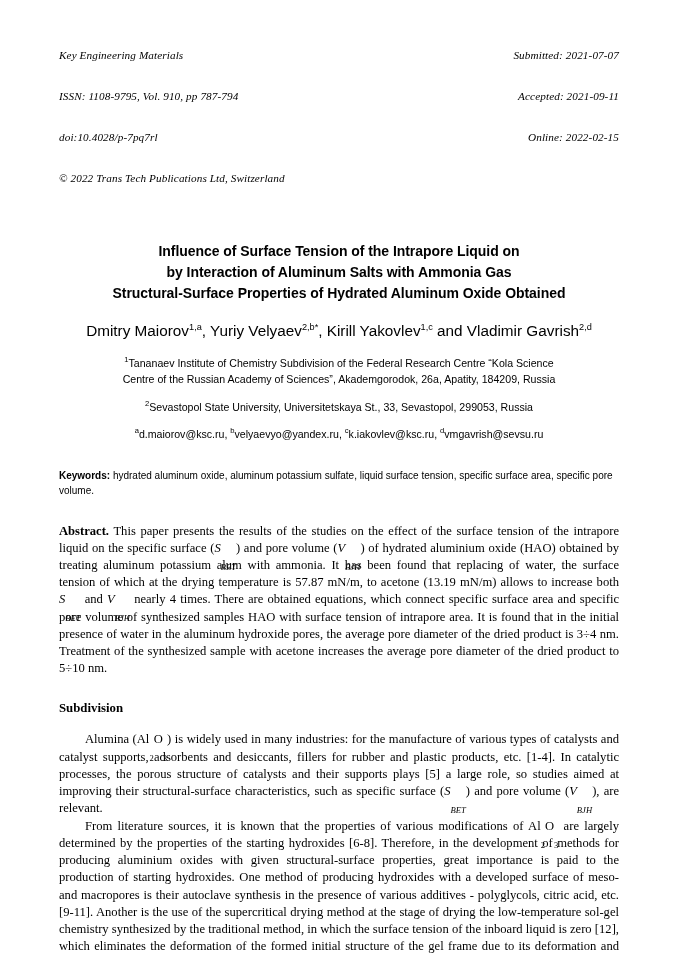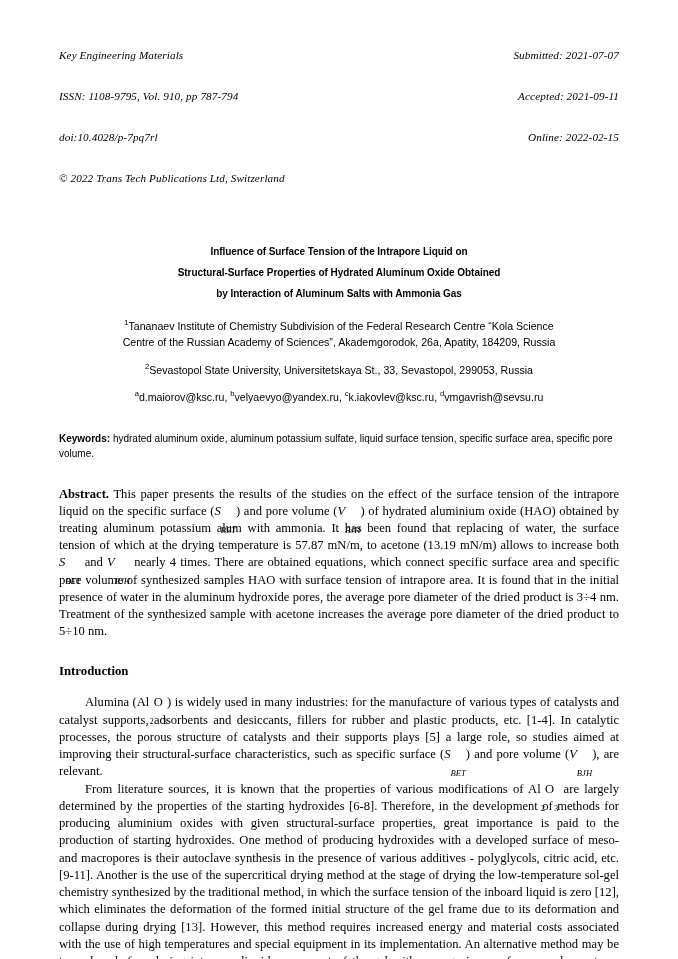--- a/index.html
+++ b/index.html
@@ -36,21 +36,21 @@
   .masthead-left, .masthead-right { white-space: pre; }
   .masthead-right { text-align: right; }
   .masthead div { letter-spacing: 0.1px; }
 
   
   .title {
     margin-top: 29px;
     text-align: center;
     font-family: "Liberation Sans", "DejaVu Sans", sans-serif;
     font-weight: bold;
-    font-size: 10px;
+    font-size: 14px;
     line-height: 21px;
     letter-spacing: -0.05px;
   }
 
   
   .authors {
     margin-top: 17px;
     text-align: center;
     font-family: "Liberation Sans", "DejaVu Sans", sans-serif;
     font-size: 15.3px;
@@ -139,39 +139,40 @@
     </div>
     <div class="masthead-right">
       <div>Submitted: 2021-07-07</div>
       <div>Accepted: 2021-09-11</div>
       <div>Online: 2022-02-15</div>
     </div>
   </div>
 
   <div class="title">
     <div>Influence of Surface Tension of the Intrapore Liquid on</div>
+    <div>by Interaction of Aluminum Salts with Ammonia Gas</div>
     <div>Structural-Surface Properties of Hydrated Aluminum Oxide Obtained</div>
-    <div>by Interaction of Aluminum Salts with Ammonia Gas</div>
   </div>
 
+  <div class="authors"><span>Dmitry Maiorov</span><sup>1,a</sup><span>, </span><span>Yuriy Velyaev</span><sup>2,b*</sup><span>, </span><span>Kirill Yakovlev</span><sup>1,c</sup><span> and </span><span>Vladimir Gavrish</span><sup>2,d</sup></div>
 
   <div class="affil">
     <div><sup>1</sup><span>Tananaev Institute of Chemistry Subdivision of the Federal Research Centre “Kola Science</span></div>
     <div>Centre of the Russian Academy of Sciences”, Akademgorodok, 26a, Apatity, 184209, Russia</div>
   </div>
 
   <div class="affil second">
     <div><sup>2</sup><span>Sevastopol State University, Universitetskaya St., 33, Sevastopol, 299053, Russia</span></div>
   </div>
 
   <div class="emails"><sup>a</sup><span>d.maiorov@ksc.ru</span><span>, </span><sup>b</sup><span>velyaevyo@yandex.ru</span><span>, </span><sup>c</sup><span>k.iakovlev@ksc.ru</span><span>, </span><sup>d</sup><span>vmgavrish@sevsu.ru</span></div>
 
   <div class="keywords"><b>Keywords:</b><span> hydrated aluminum oxide, aluminum potassium sulfate, liquid surface tension, specific surface area, specific pore volume.</span></div>
 
   <div class="abstract"><b>Abstract.</b><span> This paper presents the results of the studies on the effect of the surface tension of the intrapore liquid on the specific surface (</span><i><span>S</span><sub>BET</sub></i><span>) and pore volume (</span><i><span>V</span><sub>BJH</sub></i><span>) of hydrated aluminium oxide (HAO) obtained by treating aluminum potassium alum with ammonia. It has been found that replacing of water, the surface tension of which at the drying temperature is 57.87 mN/m, to acetone (13.19 mN/m) allows to increase both </span><i><span>S</span><sub class="sc">BET</sub></i><span> and </span><i><span>V</span><sub class="sc">BJH</sub></i><span> nearly 4 times. There are obtained equations, which connect specific surface area and specific pore volume of synthesized samples HAO with surface tension of intrapore area. It is found that in the initial presence of water in the aluminum hydroxide pores, the average pore diameter of the dried product is 3÷4 nm. Treatment of the synthesized sample with acetone increases the average pore diameter of the dried product to 5÷10 nm.</span></div>
 
-  <div class="section-head">Introduction</div>
+  <div class="section-head">Subdivision</div>
 
   <p class="body-par first"><span>Alumina (Al</span><sub>2</sub><span>O</span><sub>3</sub><span>) is widely used in many industries: for the manufacture of various types of catalysts and catalyst supports, adsorbents and desiccants, fillers for rubber and plastic products, etc. [1-4]. In catalytic processes, the porous structure of catalysts and their supports plays [5] a large role, so studies aimed at improving their structural-surface characteristics, such as specific surface (</span><i><span>S</span><sub class="sc">BET</sub></i><span>) and pore volume (</span><i><span>V</span><sub class="sc">BJH</sub></i><span>), are relevant.</span></p>
 
   <p class="body-par"><span>From literature sources, it is known that the properties of various modifications of Al</span><sub>2</sub><span>O</span><sub>3</sub><span> are largely determined by the properties of the starting hydroxides [6-8]. Therefore, in the development of methods for producing aluminium oxides with given structural-surface properties, great importance is paid to the production of starting hydroxides. One method of producing hydroxides with a developed surface of meso- and macropores is their autoclave synthesis in the presence of various additives - polyglycols, citric acid, etc. [9-11]. Another is the use of the supercritical drying method at the stage of drying the low-temperature sol-gel chemistry synthesized by the traditional method, in which the surface tension of the inboard liquid is zero [12], which eliminates the deformation of the formed initial structure of the gel frame due to its deformation and collapse during drying [13].  However, this method requires increased energy and material costs associated with the use of high temperatures and special equipment in its implementation. An alternative method may be to replace before drying intrapore liquid component of the gel with an organic one, for example, acetone, which has less surface tension, which will minimize its destructive effect on the structure and properties of the aerogel.</span></p>
 
 </div>
 
 </body></html>

